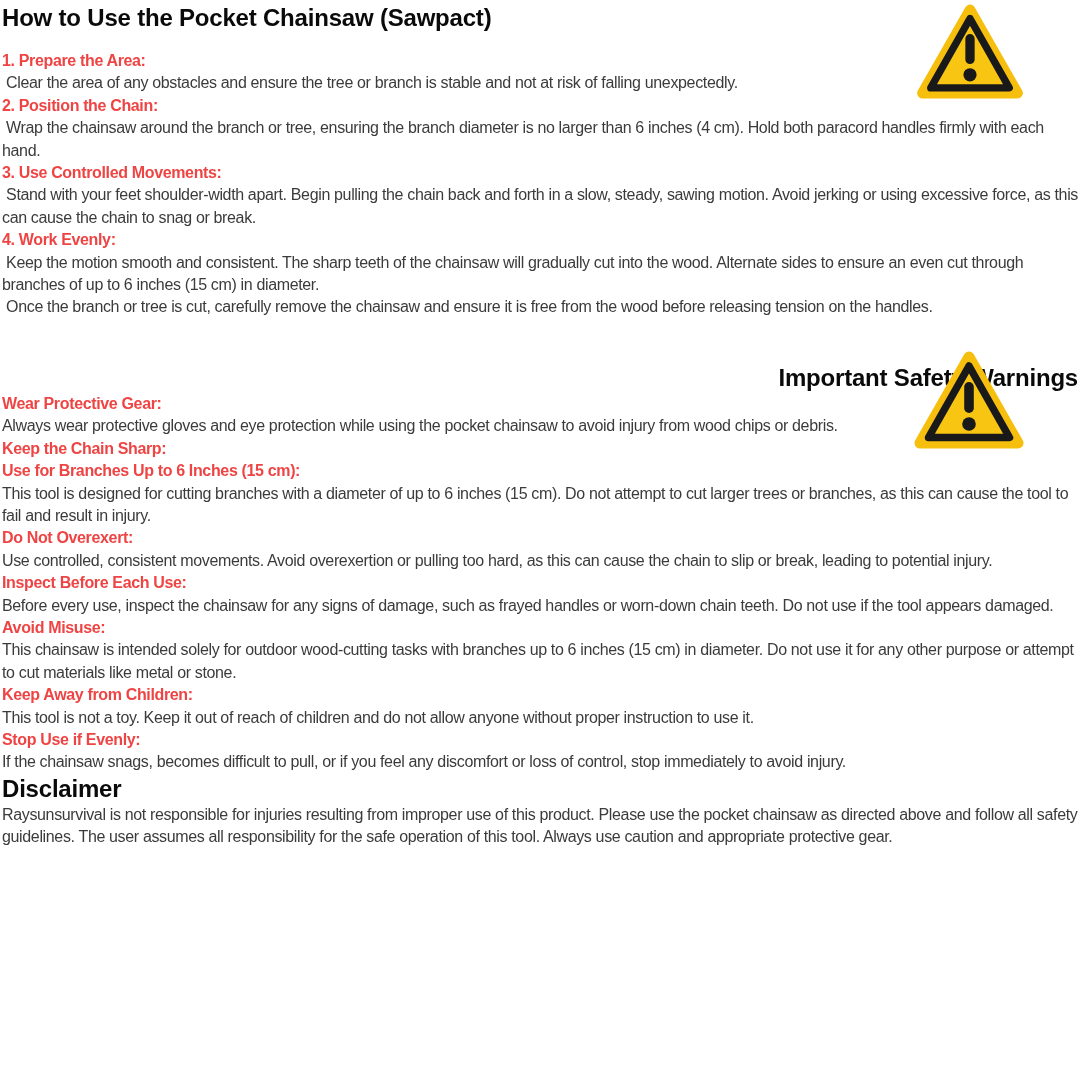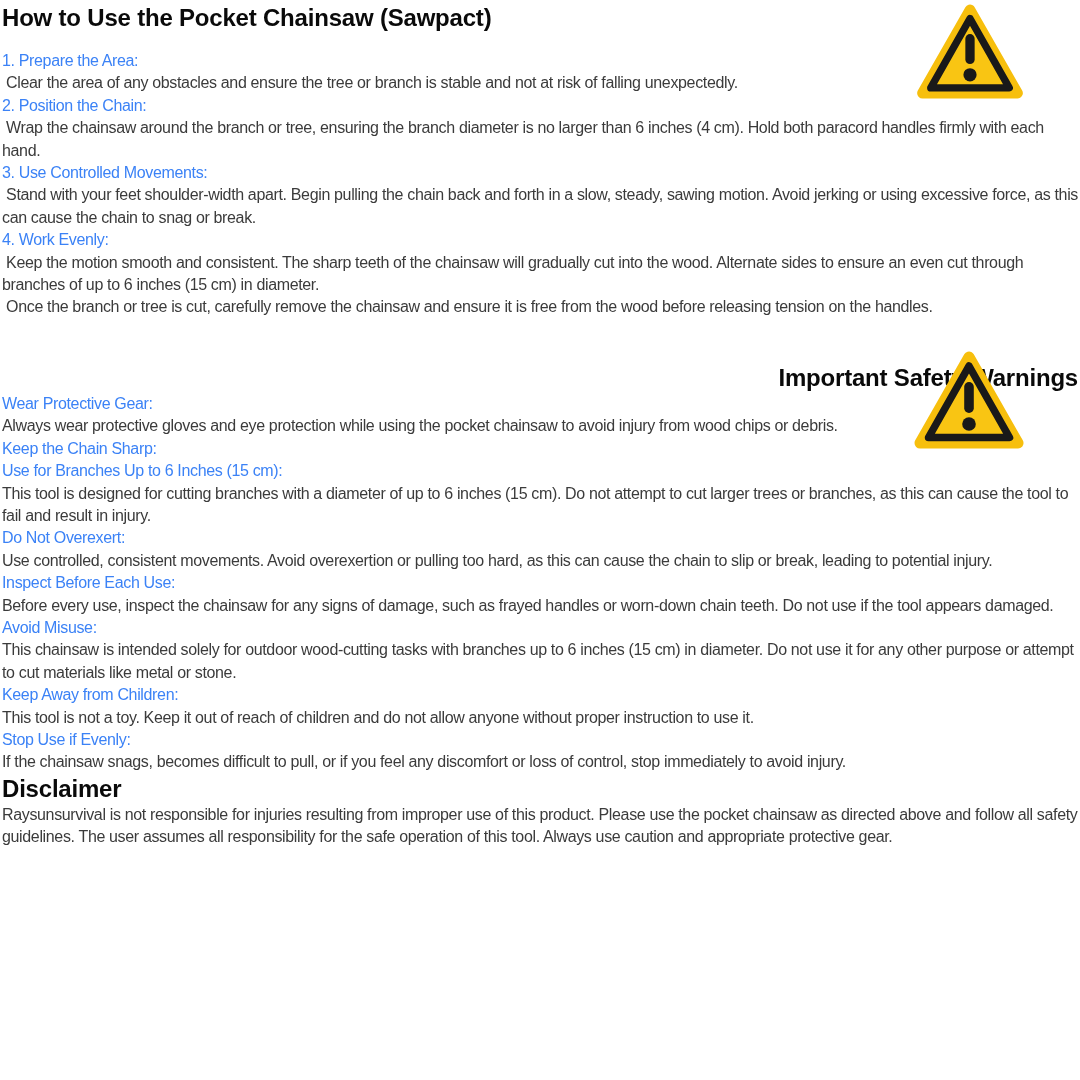--- a/index.html
+++ b/index.html
@@ -23,21 +23,21 @@
   .howto-title { margin-top: 3px; }
   .safety-title { margin-top: 44px; text-align: right; }
   .disclaimer-title { }
   .body-block {
     font-size: 16px; line-height: 22.4px;
     color: #3b3b3b; letter-spacing: -0.35px;
   }
   .steps { margin-top: 17px; }
   .warnings { }
   .disclaimer-text { margin-top: 0; white-space: pre-wrap; }
-  .label { font-weight: 400; color: #3b82f6; }
+  .label { font-weight: 700; color: #ef4444; }
   .text { white-space: pre-wrap; }
   .tri { position: absolute; display: block; }
   .tri-top { left: 916px; top: 3px; }
   .tri-mid { left: 914px; top: 350px; }
 </style>
 </head>
 <body>
 
 <div class="page">
 

